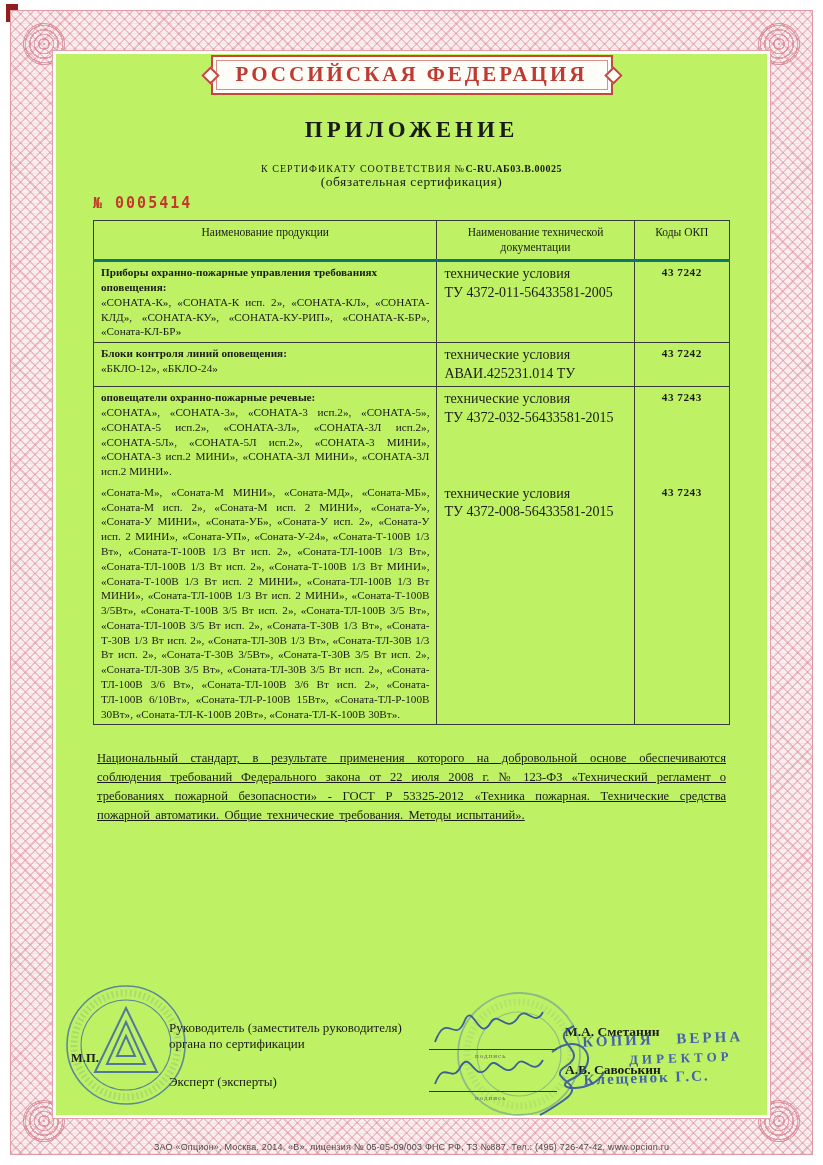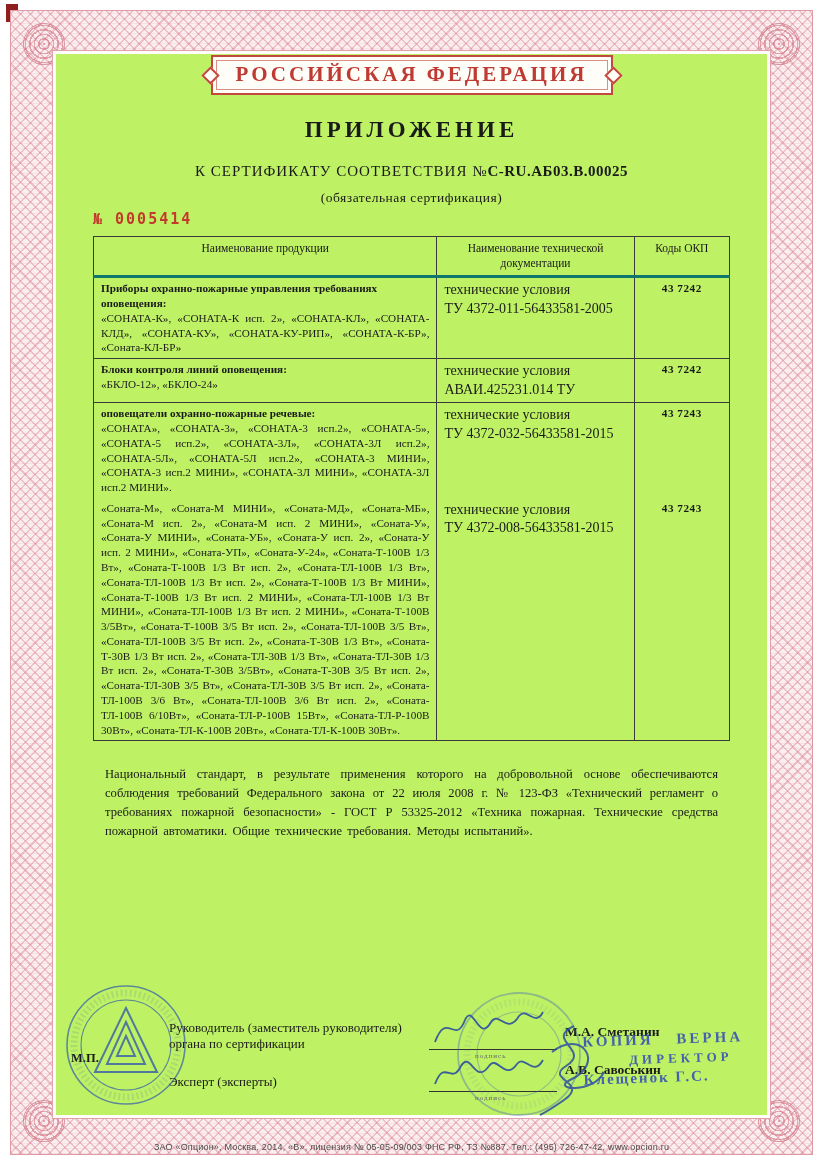--- a/index.html
+++ b/index.html
@@ -41,43 +41,43 @@
     z-index:2;
   }
   .rf-banner::before, .rf-banner::after {
     content:""; position:absolute; top:50%; width:9px; height:9px; margin-top:-6px;
     border:2px solid #c4483e; transform:rotate(45deg); background:#fffdf8;
   }
   .rf-banner::before{ left:-9px; } .rf-banner::after{ right:-9px; }
   .country-title { font-size:21px; font-weight:bold; letter-spacing:3px; color:#bf3a33; }
 
   .page-title { text-align:center; margin-top:22px; font-size:23px; font-weight:bold; letter-spacing:4px; }
-  .subtitle { display:flex; justify-content:center; align-items:baseline; margin-top:20px; font-size:15px; letter-spacing:1px; }
+  .subtitle { display:flex; justify-content:center; align-items:baseline; margin-top:20px; font-size:10px; letter-spacing:1px; }
   .cert-no { font-weight:bold; letter-spacing:0.5px; }
-  .cert-type { text-align:center; margin-top:10px; font-size:13.5px; letter-spacing:0.5px; }
+  .cert-type { text-align:center; font-size:13.5px; letter-spacing:0.5px; }
   .blank-no {
     text-align:left; margin:4px 14px 0 0; font-family:"DejaVu Sans Mono",monospace;
     font-size:15px; font-weight:bold; letter-spacing:2px; color:#c33a2c;
   }
 
   
   table.products { width:100%; border-collapse:collapse; margin-top:8px; border:1.5px solid #3a3a3a; font-size:11.2px; line-height:1.32; }
   table.products th, table.products td { border-left:1px solid #3a3a3a; padding:3px 7px; vertical-align:top; }
   table.products th:first-child, table.products td:first-child { border-left:none; }
   table.products thead th { border-bottom:3px solid #0f766e; font-weight:normal; font-size:11.5px; padding:4px 6px; }
   tr.sep td { border-top:1px solid #3a3a3a; }
   .col-prod{ width:54%; } .col-doc{ width:31%; } .col-okp{ width:15%; }
   .prod-title { font-weight:bold; }
   .prod-list { text-align:justify; }
   td.doc-cell { font-size:14px; }
   td.okp-cell { text-align:center; font-weight:bold; letter-spacing:0.5px; }
   .pad-b1 td{ padding-bottom:16px; } .pad-b2 td{ padding-bottom:12px; } .pad-b3 td{ padding-bottom:12px; } .pad-b4 td{ padding-bottom:10px; }
 
   
-  .footnote { margin:24px 12px 0; font-size:12.6px; line-height:1.5; text-align:justify; word-spacing:2px; }
+  .footnote { margin:24px 4px 0; font-size:12.6px; line-height:1.5; text-align:justify; word-spacing:2px;text-decoration:underline; }
 
   
   .sig-area { position:absolute; left:40px; right:40px; bottom:6px; height:226px; }
   .sig-area .abs { position:absolute; }
   .mp-label { left:-22px; bottom:46px; font-weight:bold; font-size:12.5px; }
   .stamp-left { left:-30px; bottom:4px; opacity:.9; }
   .role-1a { left:76px; bottom:76px; font-size:13px; }
   .role-1b { left:76px; bottom:60px; font-size:13px; }
   .role-2  { left:76px; bottom:22px; font-size:13px; }
   .sigline-1 { left:336px; bottom:62px; width:128px; border-bottom:1px solid #333; height:0; }

